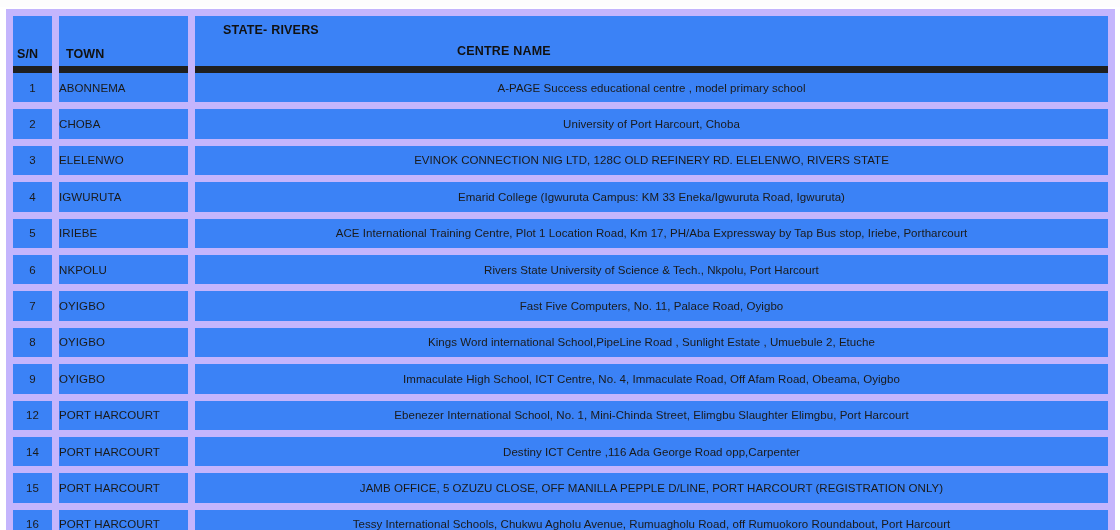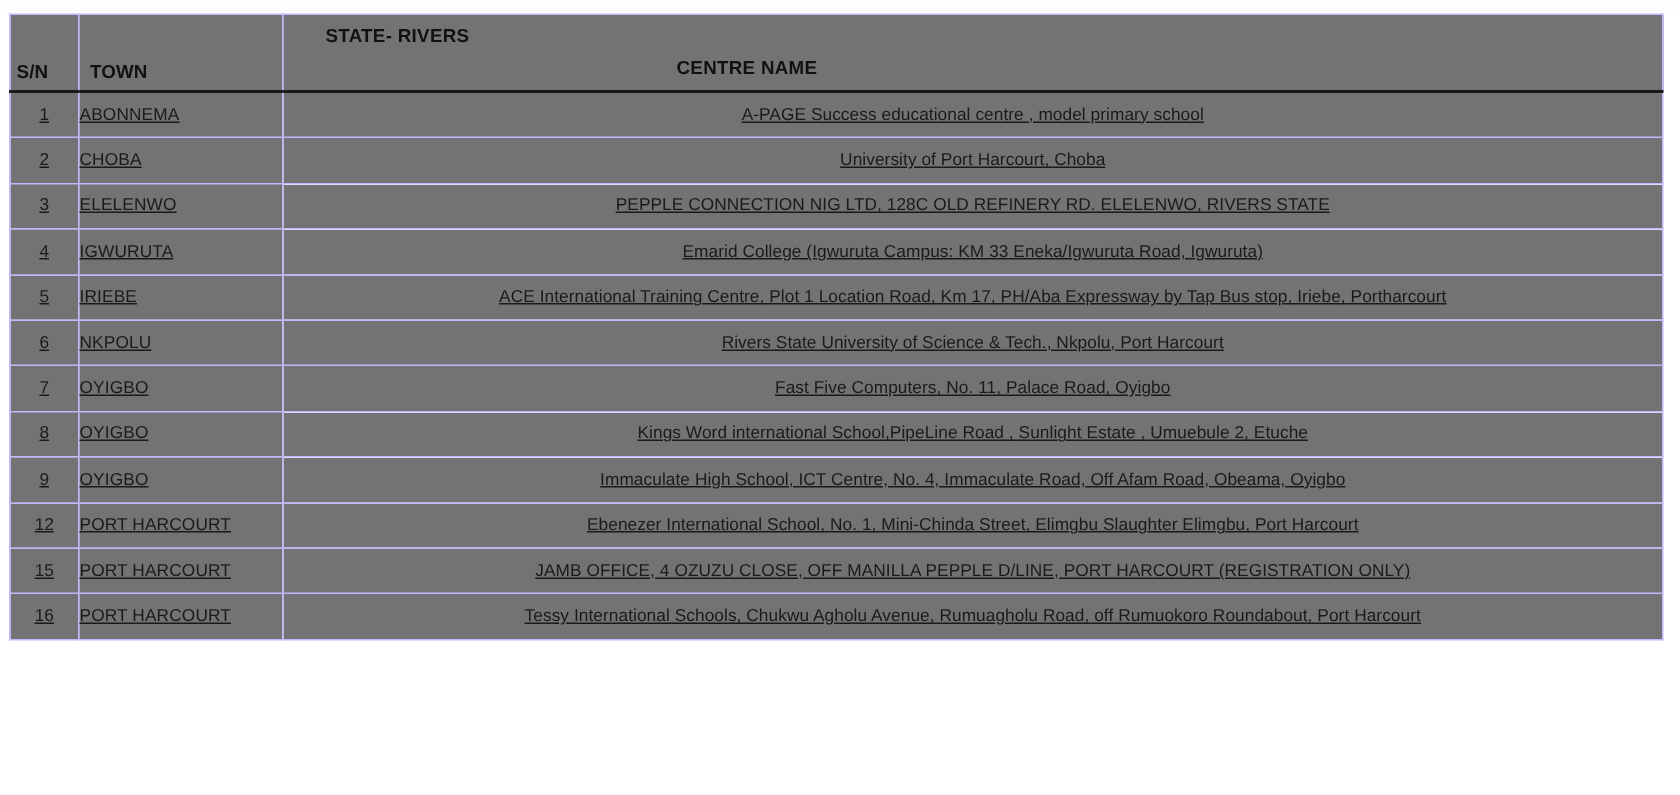--- a/index.html
+++ b/index.html
@@ -47,25 +47,24 @@
     width: 1102px;
     background: #ffffff;
   }
 
   table.centres col.c-sn    { width: 46px; }
   table.centres col.c-town  { width: 136px; }
   table.centres col.c-name  { width: 920px; }
 
   table.centres th,
   table.centres td {
-    border: 1px solid #c4b5fd;
+    border: 7px solid #c4b5fd;
     padding: 0;
     vertical-align: middle;
-    background: #737373;
-    text-decoration: underline;
+    background: #3b82f6;
   }
 
   
   thead tr.head-row th {
     height: 50px;
     border-bottom: 2px solid #1a1a1a;
   }
   .th-inner {
     position: relative;
     height: 50px;
@@ -178,21 +177,21 @@
             <td class="centre">A-PAGE Success educational centre , model primary school</td>
           </tr>
           <tr>
             <td class="sn">2</td>
             <td class="town">CHOBA</td>
             <td class="centre">University of Port Harcourt, Choba</td>
           </tr>
           <tr>
             <td class="sn">3</td>
             <td class="town">ELELENWO</td>
-            <td class="centre">PEPPLE CONNECTION NIG LTD, 128C OLD REFINERY RD. ELELENWO, RIVERS STATE</td>
+            <td class="centre">EVINOK CONNECTION NIG LTD, 128C OLD REFINERY RD. ELELENWO, RIVERS STATE</td>
           </tr>
           <tr>
             <td class="sn">4</td>
             <td class="town">IGWURUTA</td>
             <td class="centre">Emarid College (Igwuruta Campus: KM 33 Eneka/Igwuruta Road, Igwuruta)</td>
           </tr>
           <tr>
             <td class="sn">5</td>
             <td class="town">IRIEBE</td>
             <td class="centre">ACE International Training Centre, Plot 1 Location Road, Km 17, PH/Aba Expressway by Tap Bus stop, Iriebe, Portharcourt</td>
@@ -216,23 +215,28 @@
             <td class="sn">9</td>
             <td class="town">OYIGBO</td>
             <td class="centre">Immaculate High School, ICT Centre, No. 4, Immaculate Road, Off Afam Road, Obeama, Oyigbo</td>
           </tr>
           <tr>
             <td class="sn">12</td>
             <td class="town">PORT HARCOURT</td>
             <td class="centre">Ebenezer International School, No. 1, Mini-Chinda Street, Elimgbu Slaughter Elimgbu, Port Harcourt</td>
           </tr>
           <tr>
+            <td class="sn">14</td>
+            <td class="town">PORT HARCOURT</td>
+            <td class="centre">Destiny ICT Centre ,116 Ada George Road opp,Carpenter</td>
+          </tr>
+          <tr>
             <td class="sn">15</td>
             <td class="town">PORT HARCOURT</td>
-            <td class="centre">JAMB OFFICE, 4 OZUZU CLOSE, OFF MANILLA PEPPLE D/LINE, PORT HARCOURT  (REGISTRATION ONLY)</td>
+            <td class="centre">JAMB OFFICE, 5 OZUZU CLOSE, OFF MANILLA PEPPLE D/LINE, PORT HARCOURT  (REGISTRATION ONLY)</td>
           </tr>
           <tr>
             <td class="sn">16</td>
             <td class="town">PORT HARCOURT</td>
             <td class="centre">Tessy International Schools, Chukwu Agholu Avenue, Rumuagholu Road, off  Rumuokoro Roundabout, Port Harcourt</td>
           </tr>
         </tbody>
     </table>
   </div>
 

